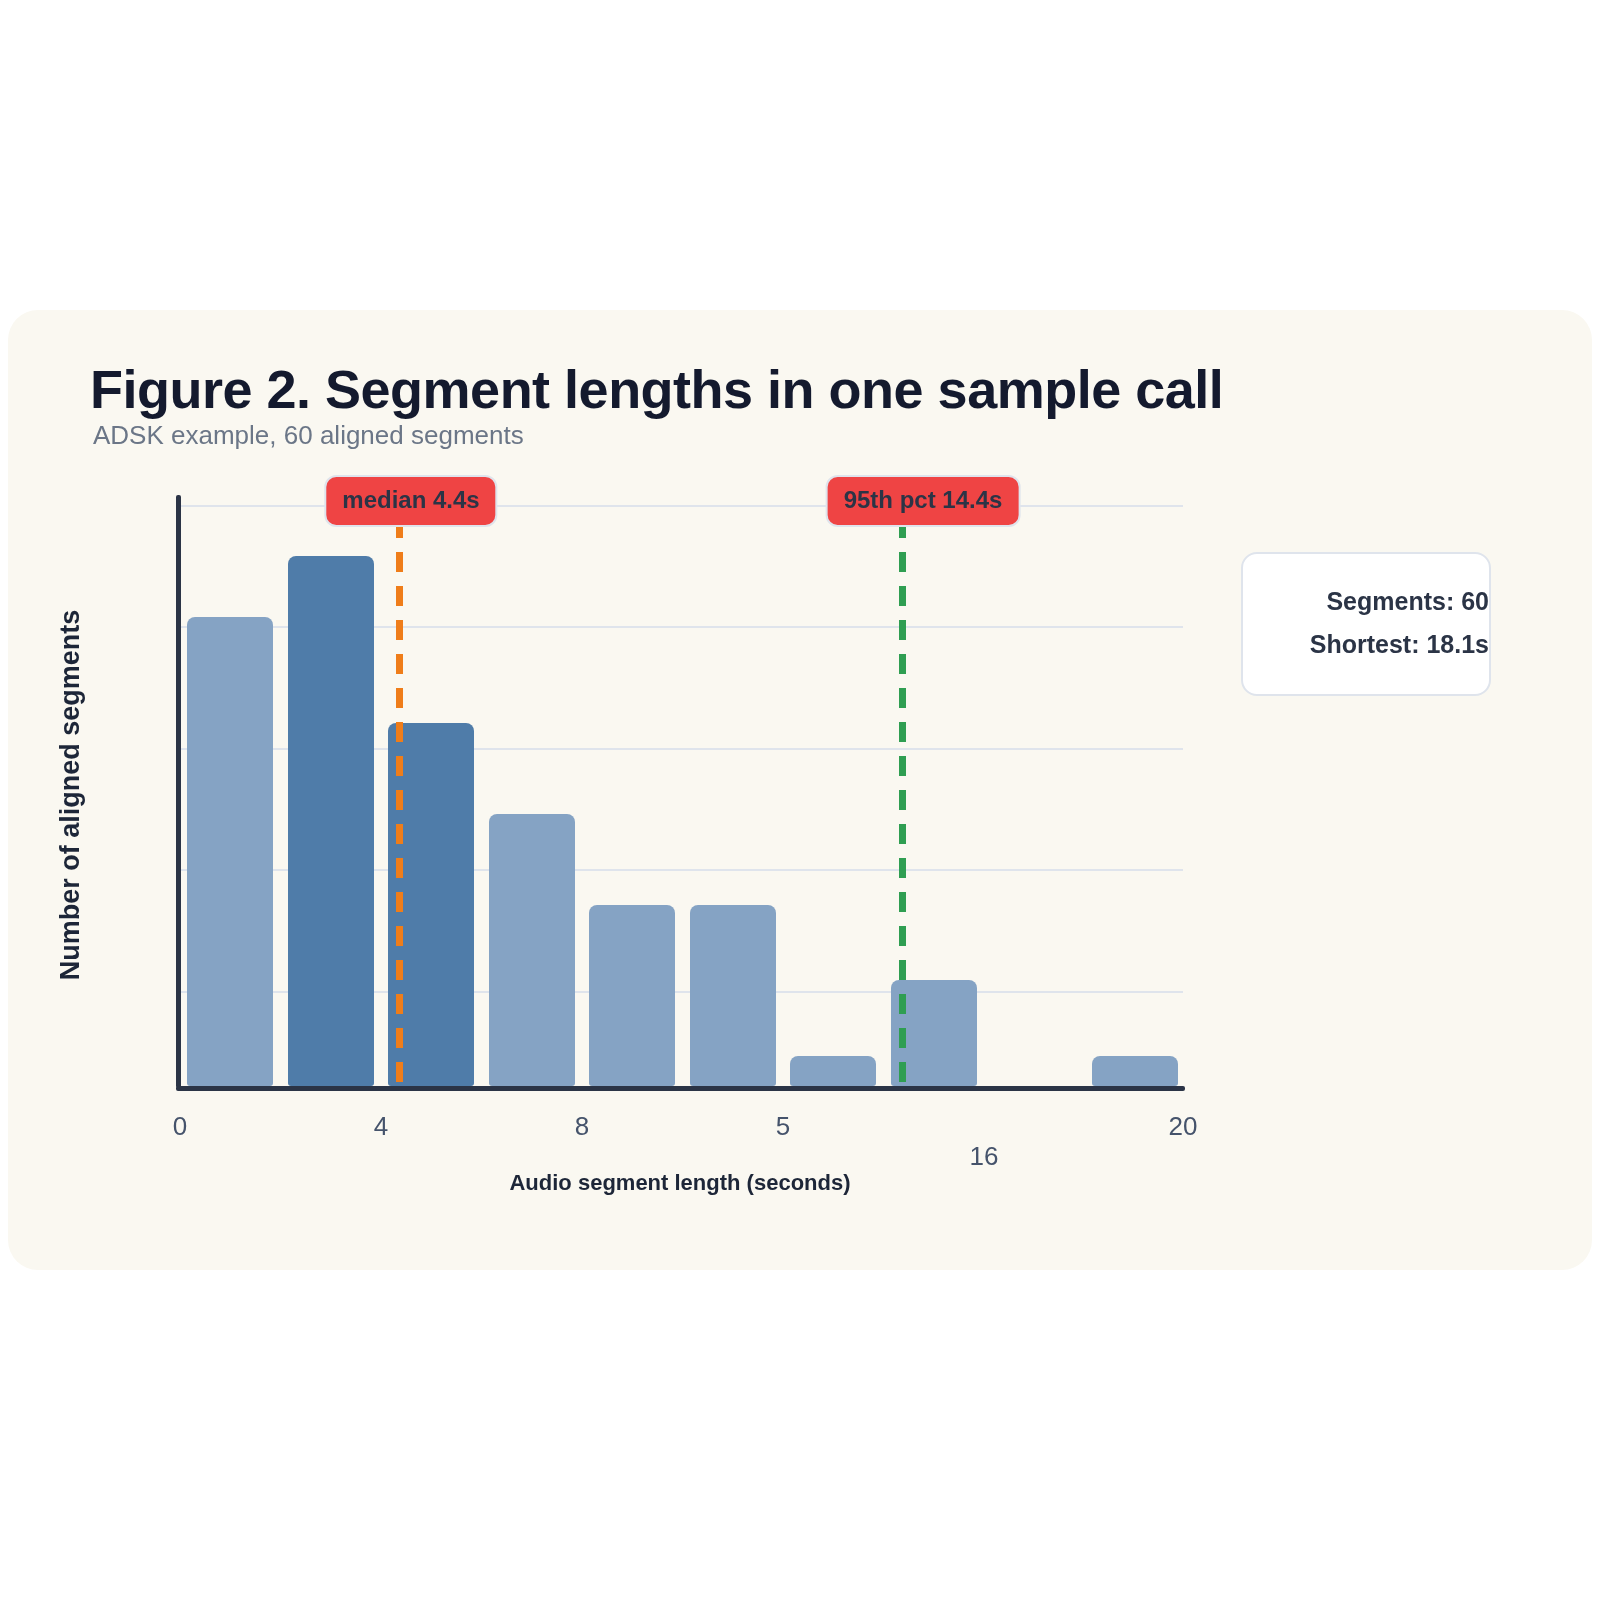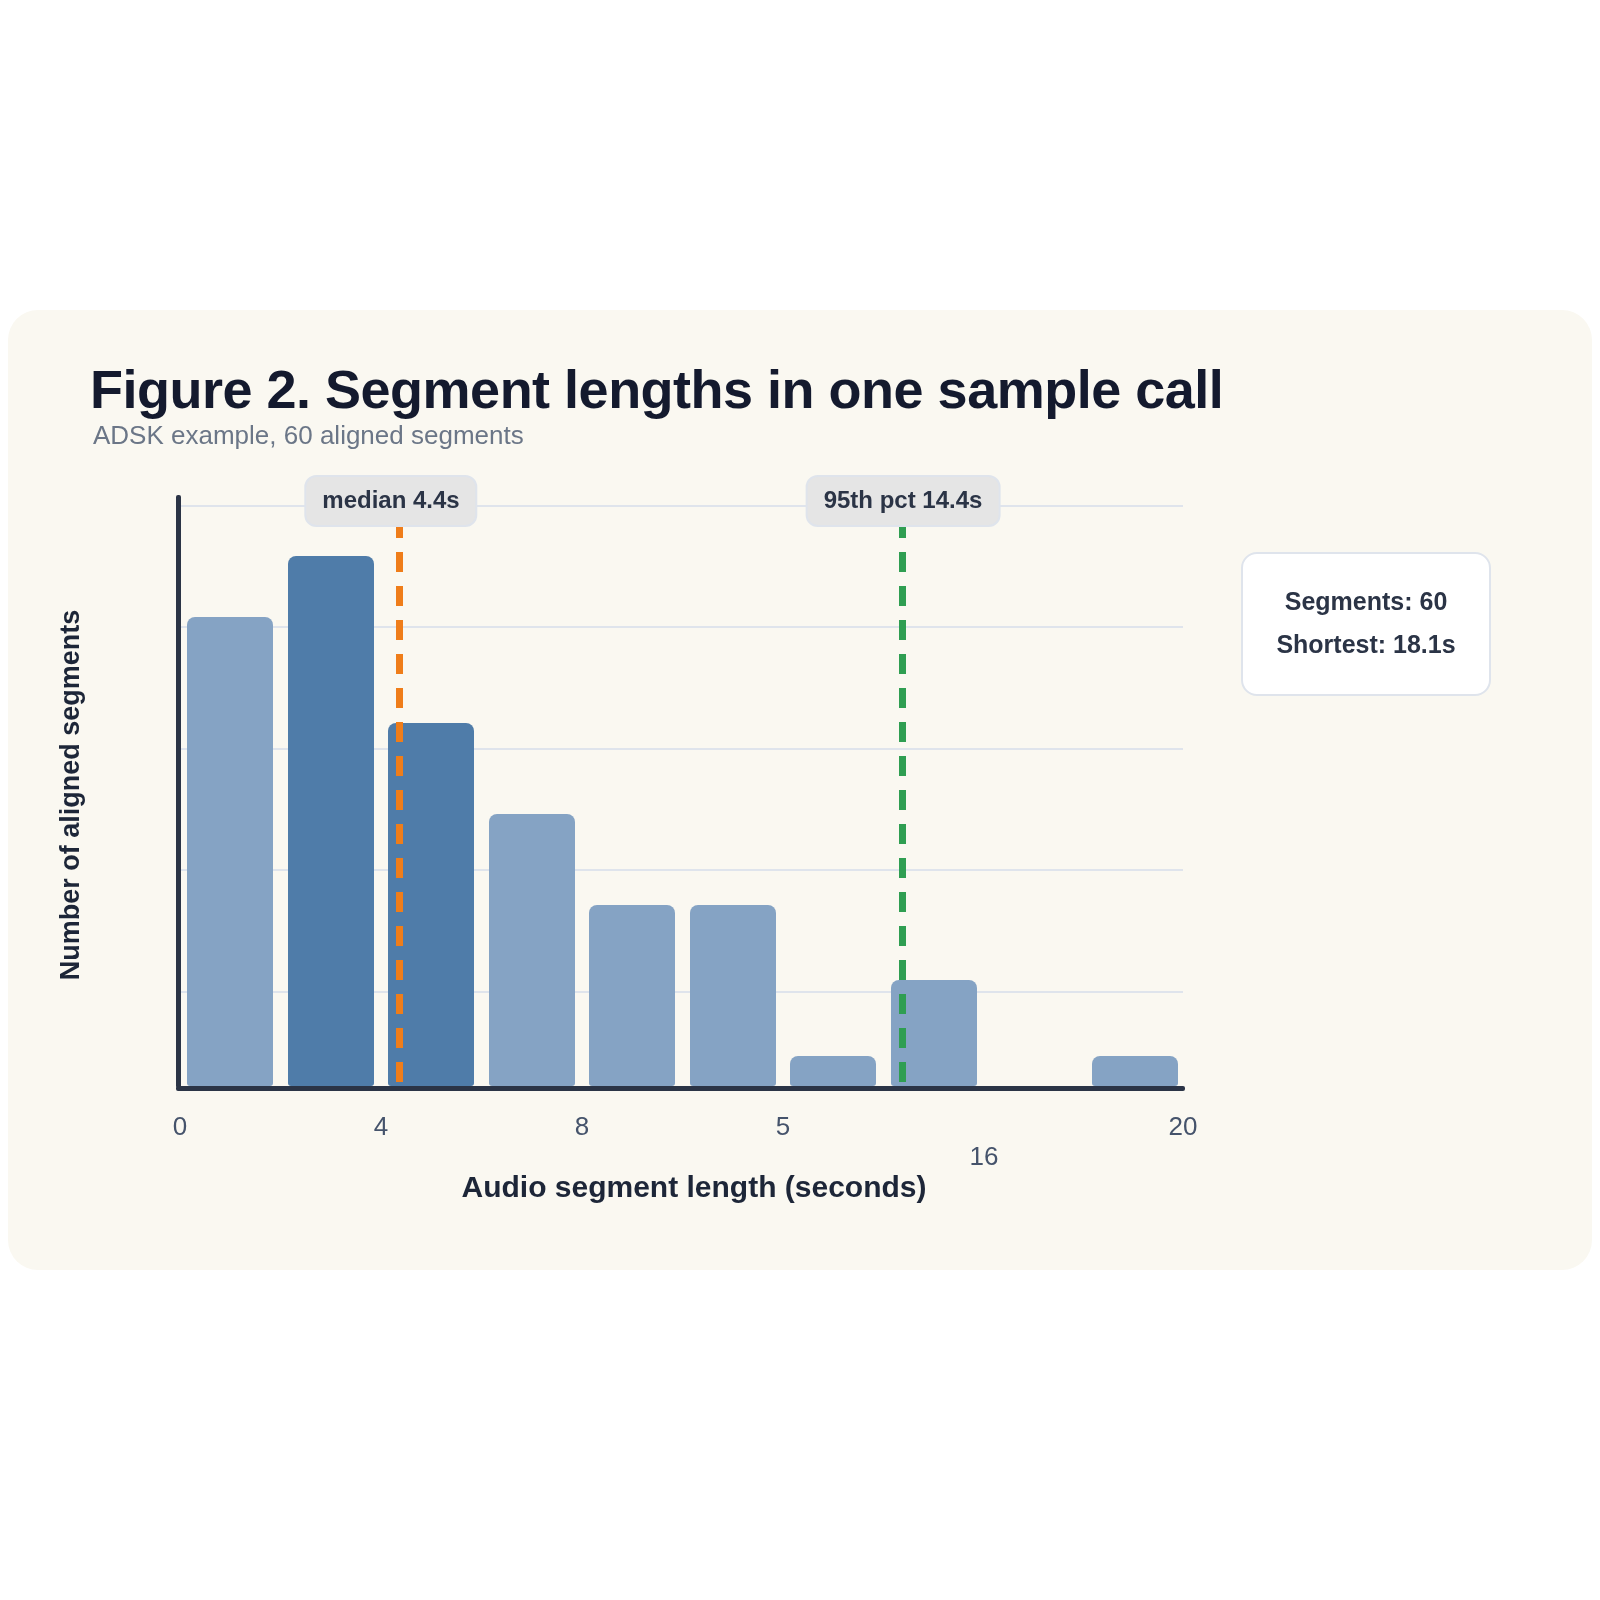--- a/index.html
+++ b/index.html
@@ -93,29 +93,30 @@
 
   .vline i {
     display: block;
     width: 7px;
     height: 20px;
     margin-bottom: 14px;
   }
 
   .annot {
     position: absolute;
-    background: #e5e5e5;
+    background: #ef4444;
     border: 2px solid #dfe4ec;
     border-radius: 12px;
     padding: 9px 16px 11px 16px;
     font-size: 24px;
     font-weight: bold;
     color: #2b3446;
     white-space: nowrap;
     transform: translateX(-50%);
+    margin-left: 20px;
   }
 
   .xtick {
     position: absolute;
     font-size: 26px;
     color: #45536b;
     transform: translateX(-50%);
     white-space: nowrap;
   }
 
@@ -125,23 +126,23 @@
     top: 290px;
     font-size: 27px;
     font-weight: bold;
     color: #1d2638;
     transform: translate(-50%, -50%) rotate(-90deg);
     white-space: nowrap;
   }
 
   #xlabel {
     position: absolute;
-    left: 516px;
+    left: 502px;
     top: 665px;
-    font-size: 30px;
+    font-size: 22px;
     font-weight: bold;
     color: #1d2638;
     transform: translateX(-50%);
     white-space: nowrap;
   }
 
   #statsbox {
     position: absolute;
     left: 1233px;
     top: 242px;
@@ -153,20 +154,21 @@
     box-sizing: border-box;
     text-align: center;
   }
 
   #statsbox div {
     font-size: 25px;
     font-weight: bold;
     color: #2b3446;
     line-height: 43px;
     white-space: nowrap;
+    text-align: right;
   }
 </style>
 </head>
 <body>
 
 <div id="card">
 
   <div id="title">Figure 2. Segment lengths in one sample call</div>
   <div id="subtitle">ADSK example, 60 aligned segments</div>
 

